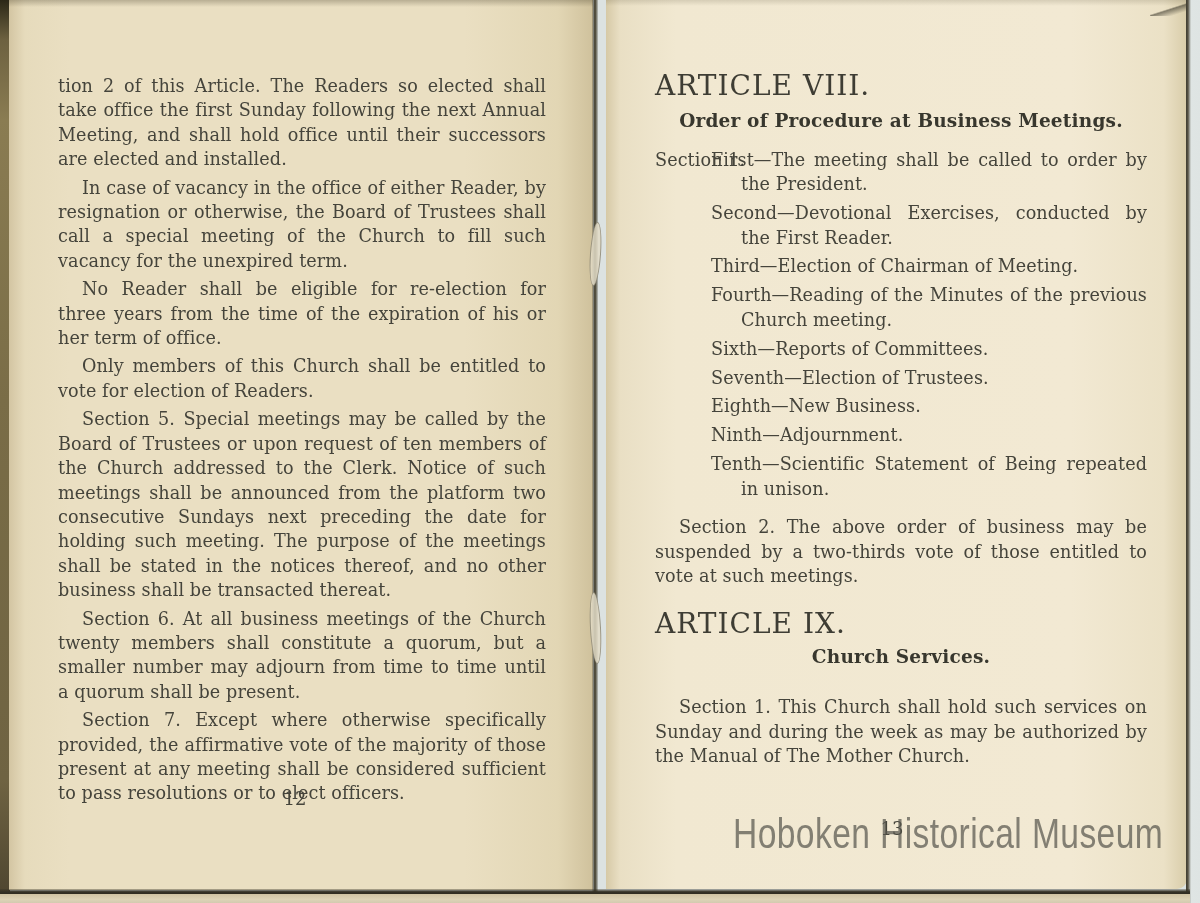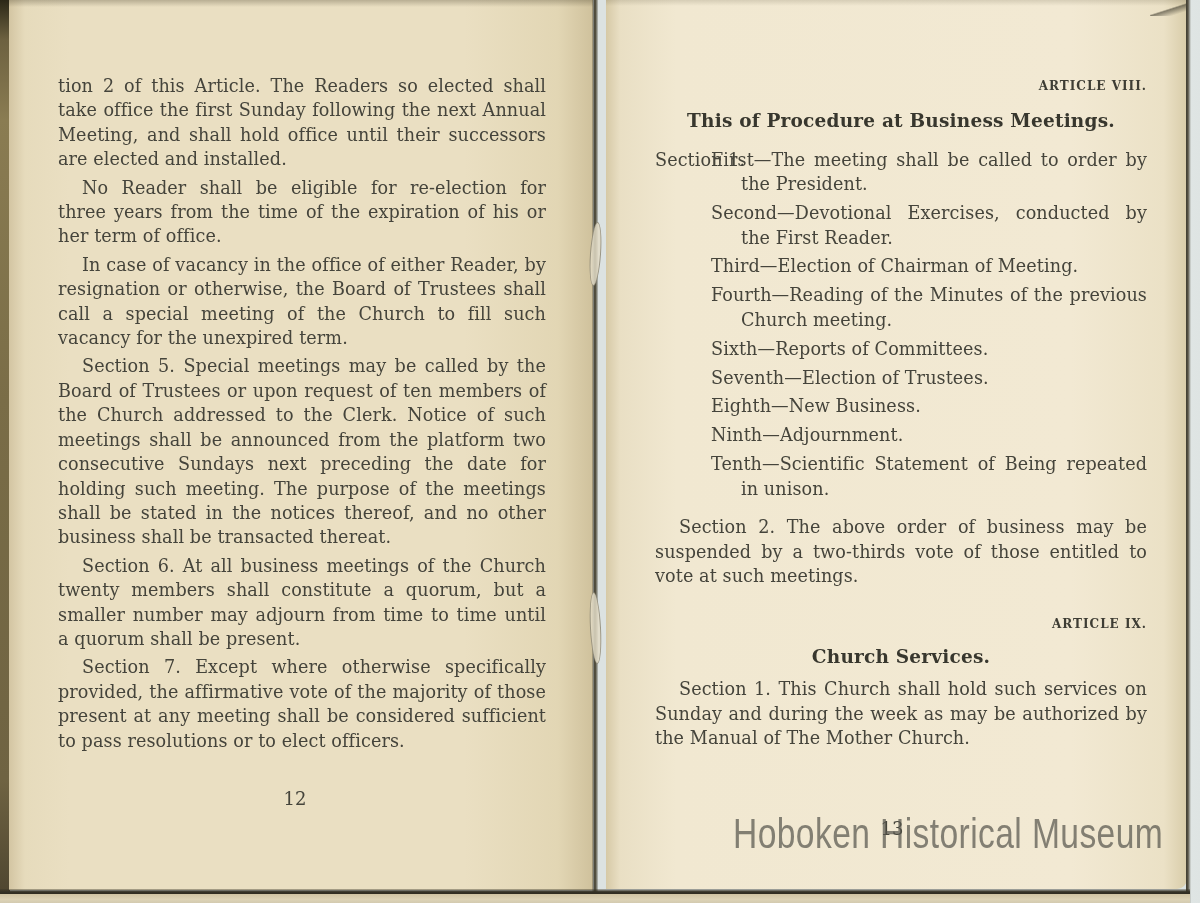--- a/index.html
+++ b/index.html
@@ -67,37 +67,37 @@
     font-size: 17.6px; line-height: 24.4px;
     letter-spacing: .1px;
   }
   .content-left  { left: 49px; width: 488px; }
   .content-right { left: 49px; width: 492px; }
 
   p.para { margin: 0 0 4px 0; text-align: justify; }
   p.indent { text-indent: 24px; }
 
   .article-heading {
-    text-align: right; font-size: 12px; letter-spacing: 1px;
-    color: #3e3d34; margin: 0 0 11px 0; font-weight: bold;
+    text-align: left; font-size: 28px; letter-spacing: 1px;
+    color: #3e3d34; margin: 0 0 11px 0; font-weight: normal;
   }
   .article-subheading {
     text-align: center; font-size: 18.5px; font-weight: bold;
     color: #38372e; margin: 0 0 14px 0; letter-spacing: .2px;
   }
   .sec1-row { position: relative; }
   .sec-label { position: absolute; left: 0; top: 0; }
   .order-list { margin-left: 56px; }
   .order-item {
     padding-left: 30px; text-indent: -30px;
     margin: 0 0 4.5px 0; text-align: justify;
   }
   .section-para { margin: 14px 0 10px 0; text-indent: 24px; text-align: justify; }
   .article-gap { margin-top: 24px; margin-bottom: 8px; }
-  .subhead-tight { margin-bottom: 8px; }
+  .subhead-tight { margin-bottom: 26px; }
 
   .page-number {
     position: absolute; width: 40px; text-align: center;
     font-size: 18px; color: #45443b;
   }
   .pnum-left  { left: 266px; top: 788px; }
   .pnum-right { left: 266px; top: 818px; }
 
   .watermark {
     position: absolute; left: 733px; top: 810px;
@@ -111,34 +111,35 @@
 </head>
 <body>
 
 <div class="scan">
 
   <div class="cover-edge-left"></div>
 
   <div class="page page-left">
     <div class="content content-left ink">
       <p class="para">tion 2 of this Article.  The Readers so elected shall take office the first Sunday following the next Annual Meeting, and shall hold office until their successors are elected and installed.</p>
+      <p class="para indent">In case of vacancy in the office of either Reader, by resignation or otherwise, the Board of Trustees shall call a special meeting of the Church to fill such vacancy for the unexpired term.</p>
       <p class="para indent">No Reader shall be eligible for re-election for three years from the time of the expiration of his or her term of office.</p>
-      <p class="para indent">In case of vacancy in the office of either Reader, by resignation or otherwise, the Board of Trustees shall call a special meeting of the Church to fill such vacancy for the unexpired term.</p>
+      <p class="para indent">Only members of this Church shall be entitled to vote for election of Readers.</p>
       <p class="para indent">Section 5.  Special meetings may be called by the Board of Trustees or upon request of ten members of the Church addressed to the Clerk.  Notice of such meetings shall be announced from the platform two consecutive Sundays next preceding the date for holding such meeting.  The purpose of the meetings shall be stated in the notices thereof, and no other business shall be transacted thereat.</p>
       <p class="para indent">Section 6.  At all business meetings of the Church twenty members shall constitute a quorum, but a smaller number may adjourn from time to time until a quorum shall be present.</p>
       <p class="para indent">Section 7.  Except where otherwise specifically provided, the affirmative vote of the majority of those present at any meeting shall be considered sufficient to pass resolutions or to elect officers.</p>
     </div>
     <div class="page-number pnum-left">12</div>
   </div>
 
   <div class="page page-right">
     <div class="content content-right ink">
 
       <h2 class="article-heading">ARTICLE VIII.</h2>
-      <div class="article-subheading">This of Procedure at Business Meetings.</div>
+      <div class="article-subheading">Order of Procedure at Business Meetings.</div>
 
       <div class="sec1-row">
         <span class="sec-label">Section 1.</span>
         <div class="order-list">
           <div class="order-item">First—The meeting shall be called to order by the President.</div>
           <div class="order-item">Second—Devotional Exercises, conducted by the First Reader.</div>
           <div class="order-item">Third—Election of Chairman of Meeting.</div>
           <div class="order-item">Fourth—Reading of the Minutes of the previous Church meeting.</div>
           <div class="order-item">Sixth—Reports of Committees.</div>
           <div class="order-item">Seventh—Election of Trustees.</div>

